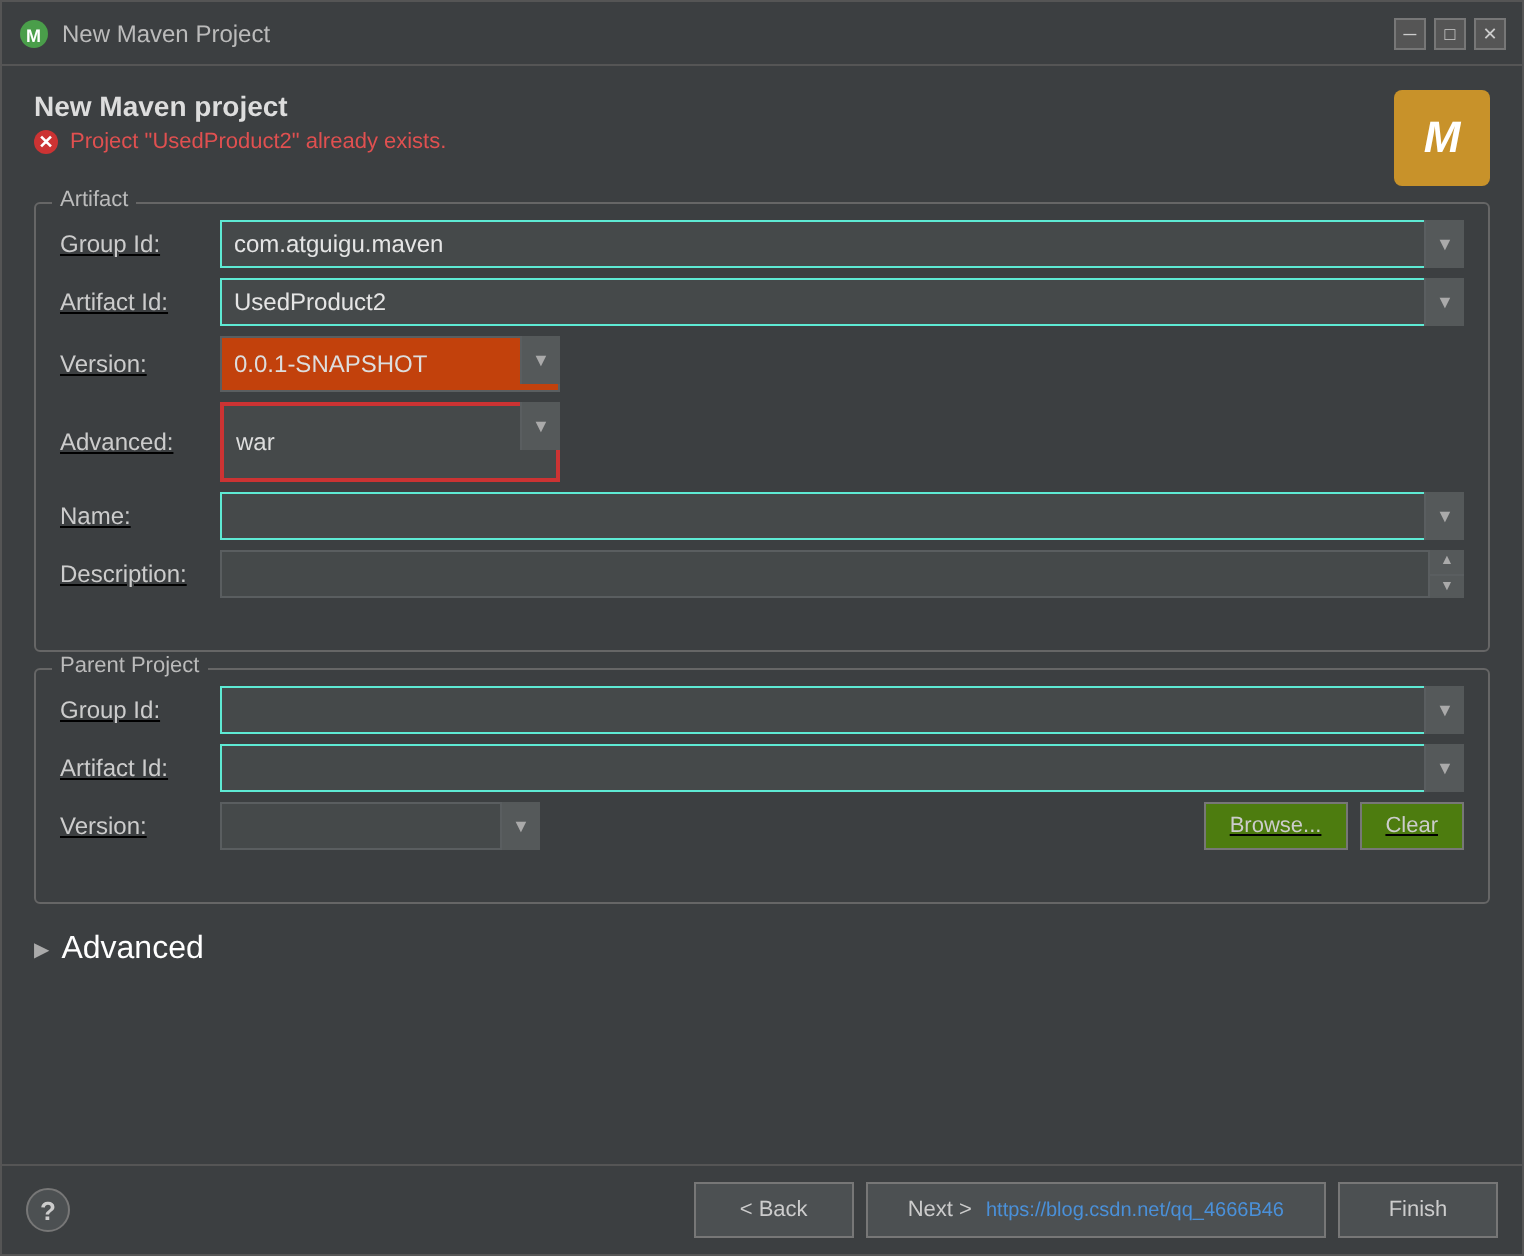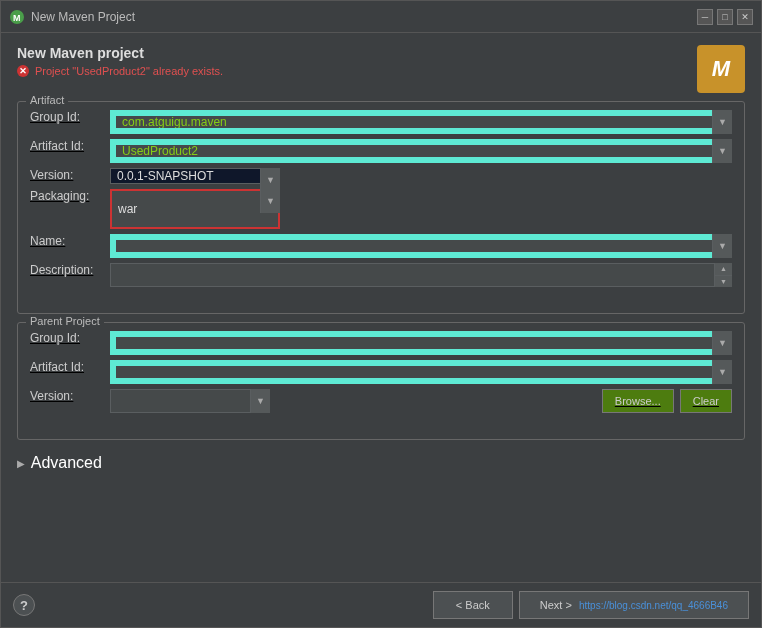--- a/index.html
+++ b/index.html
@@ -111,40 +111,41 @@
       position: absolute;
       top: -8px;
       left: 8px;
       background: #3c3f41;
       padding: 0 4px;
       font-size: 11px;
       color: #bbb;
     }
     .form-row {
       display: flex;
+      align-items: center;
       margin-bottom: 5px;
     }
     .form-row:last-child {
       margin-bottom: 16px;
     }
     .form-label {
       width: 80px;
       color: #ccc;
       font-size: 12px;
       flex-shrink: 0;
     }
     .form-input-wrap {
       flex: 1;
       position: relative;
     }
     .form-input {
       width: 100%;
       background: #45494a;
-      border: 6px solid #5eead4;
-      color: #84cc16;
+      border: 1px solid #5eead4;
+      color: #e5e5e5;
       font-size: 12px;
       padding: 3px 24px 3px 6px;
       height: 24px;
       outline: none;
     }
     .dropdown-arrow {
       position: absolute;
       right: 0;
       top: 0;
       height: 24px;
@@ -161,26 +162,26 @@
     .version-row {
       display: flex;
       align-items: center;
     }
     .version-input-wrap {
       position: relative;
       width: 170px;
     }
     .version-input {
       width: 100%;
-      background: #0f172a;
+      background: #c2410c;
       border: 1px solid #5a5e60;
       color: #ddd;
       font-size: 12px;
       padding: 3px 24px 3px 6px;
-      height: 16px;
+      height: 28px;
       outline: none;
     }
     .packaging-row {
       display: flex;
       align-items: center;
     }
     .packaging-input-wrap {
       position: relative;
       width: 170px;
     }
@@ -390,21 +391,21 @@
         <div class="form-label">Version:</div>
         <div class="version-row">
           <div class="version-input-wrap">
             <input class="version-input" type="text" value="0.0.1-SNAPSHOT" style="">
             <div class="dropdown-arrow">▼</div>
           </div>
         </div>
       </div>
 
       <div class="form-row">
-        <div class="form-label">Packaging:</div>
+        <div class="form-label">Advanced:</div>
         <div class="packaging-row">
           <div class="packaging-input-wrap">
             <input class="packaging-input" type="text" value="war" style="">
             <div class="dropdown-arrow">▼</div>
           </div>
         </div>
       </div>
 
       <div class="form-row">
         <div class="form-label">Name:</div>
@@ -467,15 +468,16 @@
   </div>
 
   <div class="bottom-bar">
     <div class="help-btn">?</div>
     <div class="bottom-actions">
       <button class="nav-btn">&lt; Back</button>
       <button class="nav-btn">
         <span>Next &gt;</span>
         <span class="url-text">https://blog.csdn.net/qq_4666B46</span>
       </button>
+      <button class="nav-btn">Finish</button>
     </div>
   </div>
 </div>
 
 </body></html>

